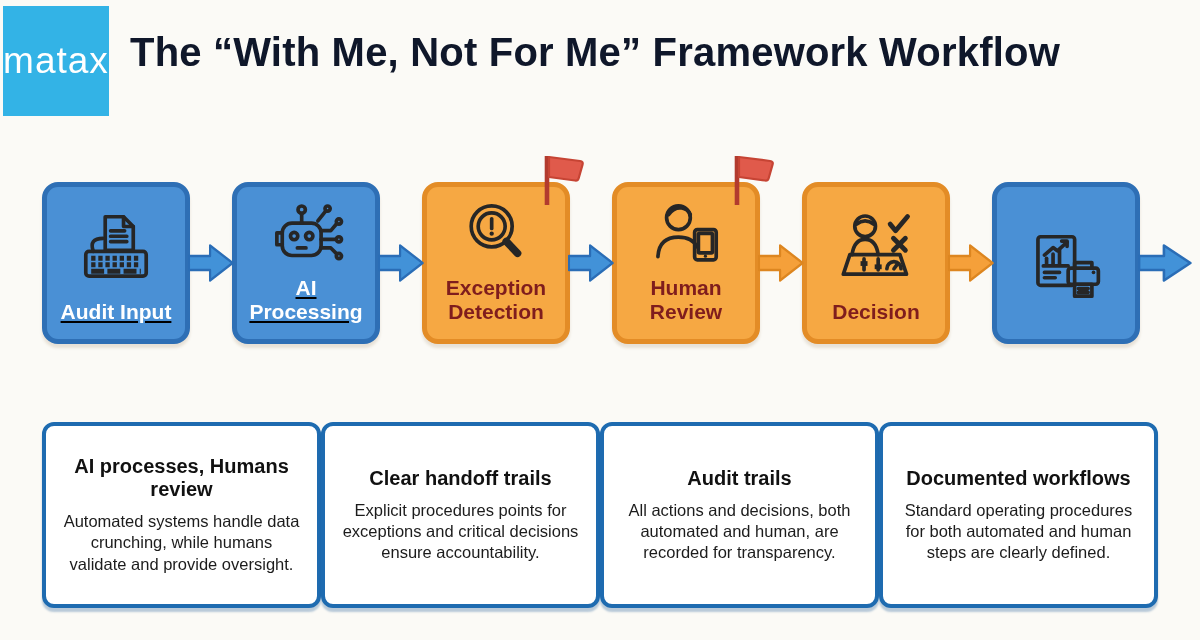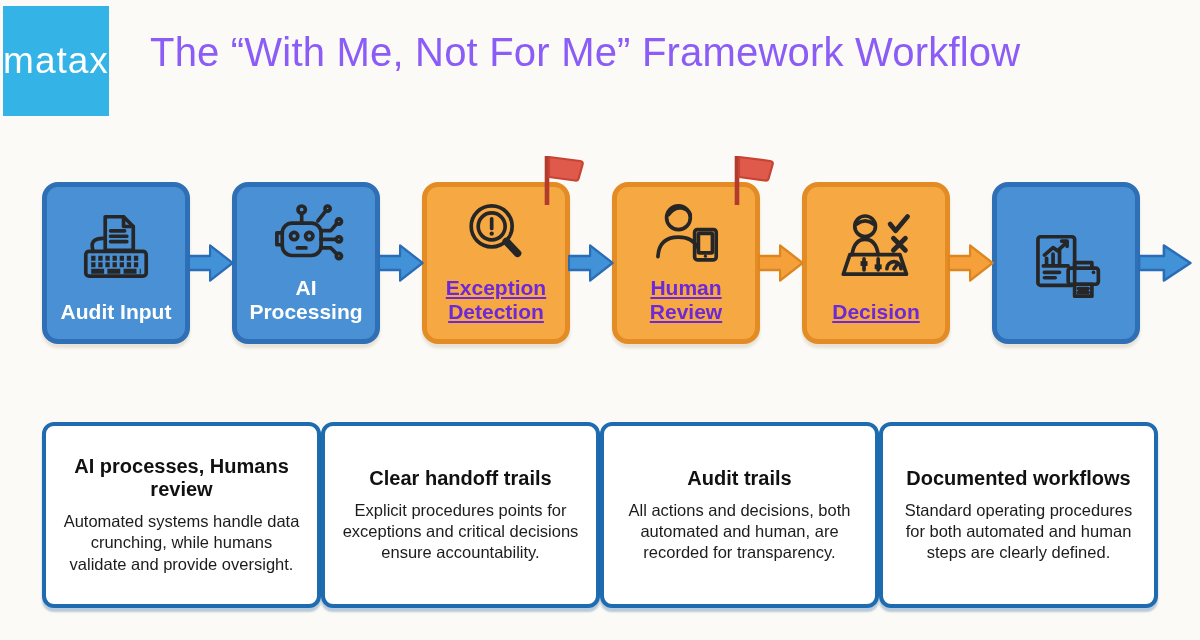--- a/index.html
+++ b/index.html
@@ -12,45 +12,44 @@
   .logo-square {
     position:absolute; left:3px; top:6px; width:106px; height:110px;
     background:var(--logo-cyan,#33b3e6);
     display:flex; align-items:center; justify-content:center;
   }
   .logo-square span {
     color:#ffffff; font-size:37px; font-weight:300; letter-spacing:1px;
   }
   .page-title {
     position:absolute; left:130px; top:30px;
-    font-size:40px; font-weight:400; color:#8b5cf6; letter-spacing:0.2px;
+    font-size:40px; font-weight:700; color:#0f172a; letter-spacing:0.2px;
     white-space:nowrap;
-    margin-left:20px;
   }
 
   
   .flow {
     position:absolute; top:180px; left:0; width:1200px; height:165px;
     display:flex; align-items:center; padding-left:42px;
   }
   .step-wrap { position:relative; width:148px; height:162px; flex:0 0 auto; }
   .step {
     width:148px; height:162px; border-radius:16px;
     border:5px solid; display:flex; flex-direction:column; align-items:center;
     box-shadow:0 4px 3px rgba(110,80,30,0.14);
   }
-  .step.blue   { background:var(--blue-fill,#4a90d5);  border-color:var(--blue-border,#2e6fb5); }
+  .step.blue   { background:var(--blue-fill,#4a90d5);  border-color:var(--blue-border,#2e6fb5);text-decoration:underline; }
   .step.orange { background:var(--orange-fill,#f6a843); border-color:var(--orange-border,#e38c26); }
   .step-icon { flex:1 1 auto; display:flex; align-items:center; justify-content:center; padding-top:8px; }
   .step-label {
     flex:0 0 auto; text-align:center; font-size:21px; line-height:1.14;
     padding:0 6px 15px 6px;
   }
   .step.blue   .step-label { color:#ffffff; font-weight:600; }
-  .step.orange .step-label { color:#6d28d9; font-weight:700;text-decoration:underline; }
+  .step.orange .step-label { color:#7f1d1d; font-weight:700; }
 
   .flow-arrow { flex:0 0 auto; width:46px; height:44px; margin:0 -2px; position:relative; z-index:2; }
   .flow-arrow.trailing { width:54px; }
 
   .flag { position:absolute; top:-30px; right:-16px; width:46px; height:56px; z-index:3; }
 
   
   .cards {
     position:absolute; top:422px; left:42px; width:1116px; height:186px;
     display:flex; 

